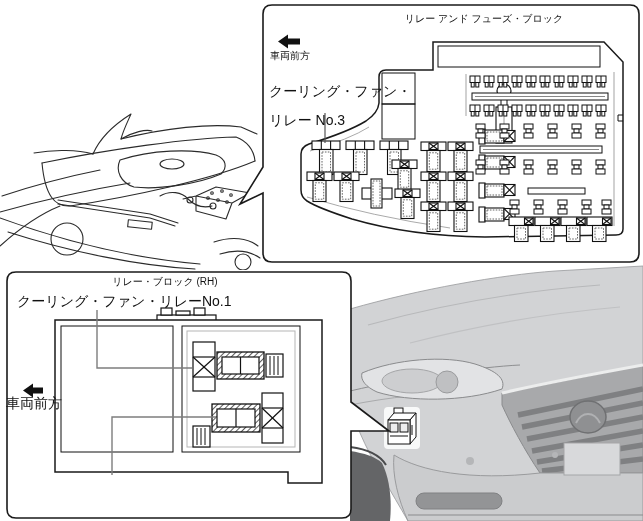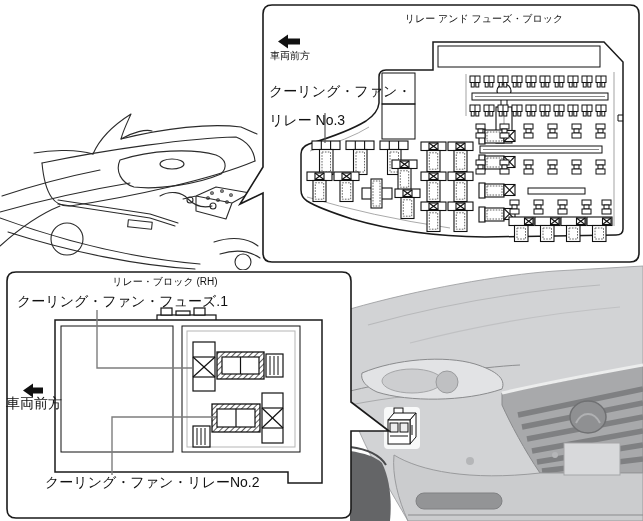--- a/index.html
+++ b/index.html
@@ -296,18 +296,17 @@
 
   <div class="label center t11" style="left:354px;top:12px;width:260px;">リレー アンド フューズ・ブロック</div>
 
   <div class="label t11" style="left:270px;top:49px;">車両前方</div>
 
   <div class="label" style="left:269px;top:85px;">クーリング・ファン・</div>
   <div class="label" style="left:269px;top:114px;">リレー No.3</div>
 
   <div class="label center t11" style="left:65px;top:275px;width:200px;">リレー・ブロック (RH)</div>
 
-  <div class="label" style="left:17px;top:295px;">クーリング・ファン・フューズ.1</div>
+  <div class="label" style="left:17px;top:295px;">クーリング・ファン・リレーNo.1</div>
 
   <div class="label" style="left:6px;top:397px;">車両前方</div>
 
-  <div class="label" style="left:45px;top:476px;">クーリング・ファン・リレーNo.2</div>
 </div>
 
 </body></html>

